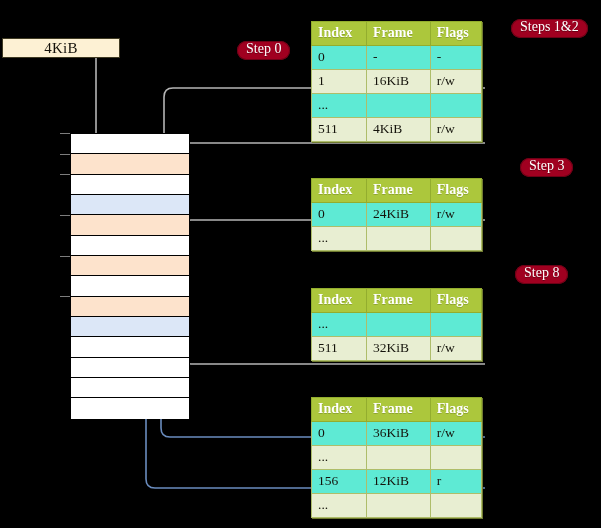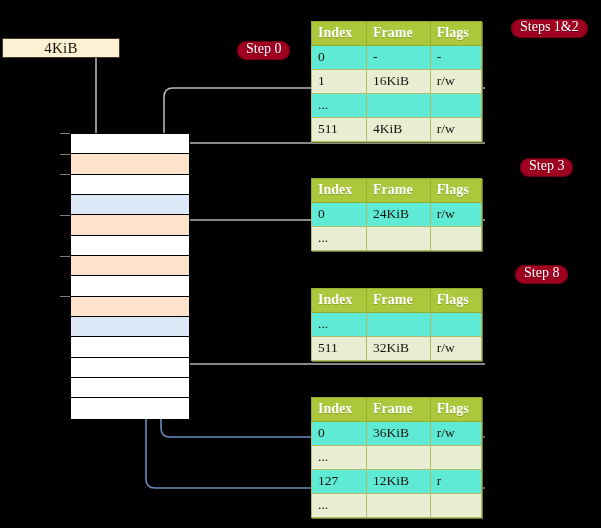--- a/index.html
+++ b/index.html
@@ -285,21 +285,21 @@
           <td class="col-index">0</td>
           <td class="col-frame">36KiB</td>
           <td class="col-flags">r/w</td>
         </tr>
         <tr class="shade">
           <td class="col-index">...</td>
           <td class="col-frame"></td>
           <td class="col-flags"></td>
         </tr>
         <tr>
-          <td class="col-index">127</td>
+          <td class="col-index">156</td>
           <td class="col-frame">12KiB</td>
           <td class="col-flags">r</td>
         </tr>
         <tr class="shade">
           <td class="col-index">...</td>
           <td class="col-frame"></td>
           <td class="col-flags"></td>
         </tr>
       </tbody>
     </table>

